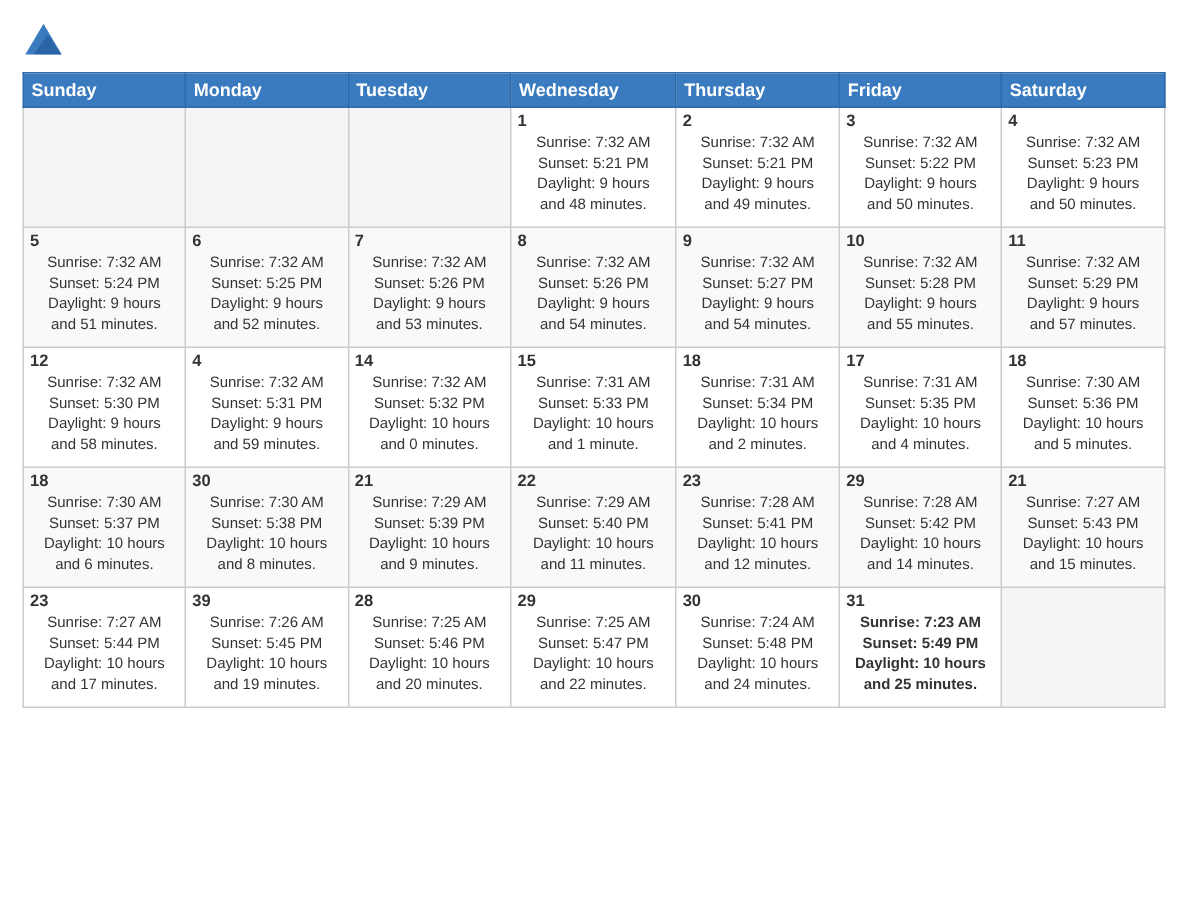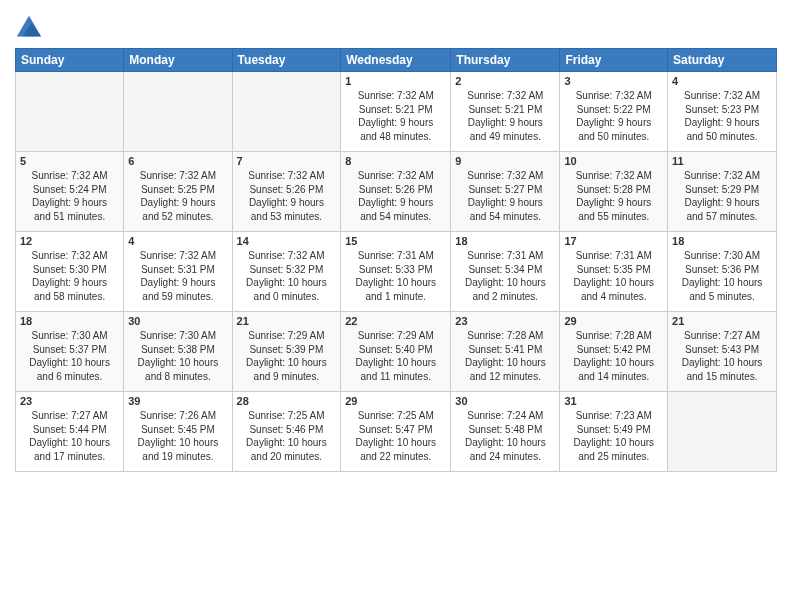--- a/index.html
+++ b/index.html
@@ -351,21 +351,21 @@
           </td>
           <td>
             <span class="day-number">30</span>
             <div class="day-info" style="white-space: pre-line;">Sunrise: 7:24 AM
 Sunset: 5:48 PM
 Daylight: 10 hours
 and 24 minutes.</div>
           </td>
           <td>
             <span class="day-number">31</span>
-            <div class="day-info" style="white-space: pre-line;">Sunrise: 7:23 AM
+            <div class="day-info" style="white-space: pre-line; font-weight: bold;">Sunrise: 7:23 AM
 Sunset: 5:49 PM
 Daylight: 10 hours
 and 25 minutes.</div>
           </td>
           <td class="empty"></td>
         </tr>
       </tbody>
   </table>
 </div>
 

